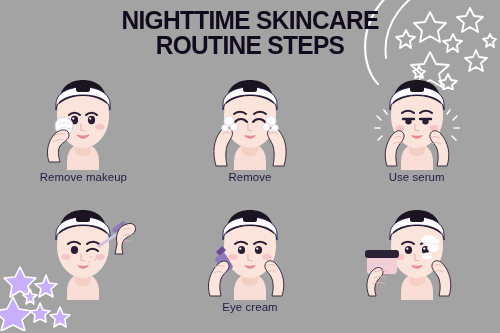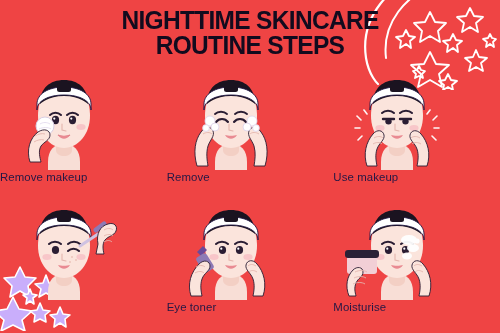--- a/index.html
+++ b/index.html
@@ -5,21 +5,21 @@
   * { margin:0; padding:0; box-sizing:border-box; }
   html,body { width:500px; height:333px; }
   body {
     font-family:"Liberation Sans", sans-serif;
     background:#c9aefb;
     overflow:hidden;
     position:relative;
   }
   #infographic {
     position:absolute; inset:0;
-    background:#ef4444;
+    background:#a3a3a3;
     overflow:hidden;
   }
   
   .deco { position:absolute; pointer-events:none; }
   #moon-arc { top:-34px; right:52px; width:110px; height:120px; }
   #stars-tr  { top:4px;  right:2px;  width:112px; height:86px; }
   #stars-bl  { bottom:2px; left:0px; width:92px;  height:66px; }
 
   
   #title-block {
@@ -40,21 +40,21 @@
   
   #steps {
     position:absolute; top:74px; left:0;
     width:500px; height:259px;
     display:grid;
     grid-template-columns:repeat(3,1fr);
     grid-template-rows:repeat(2,1fr);
     z-index:3;
   }
   .step { position:relative; display:flex; flex-direction:column;
-          align-items:flex-start; justify-content:flex-start; }
+          align-items:center; justify-content:flex-start; }
   .step-art { width:128px; height:96px; display:block; }
   .step-label {
     margin-top:1px;
     color:#241745;
     font-size:11.4px;
     line-height:12.6px;
     font-weight:400;
     text-align:center;
     letter-spacing:0.1px;
     white-space:pre-line;
@@ -198,21 +198,21 @@
               <path d="M27 54 L22 54"></path>
               <path d="M29 62 L25 66"></path>
             <path d="M100 46 L104 42"></path>
               <path d="M101 54 L106 54"></path>
               <path d="M99 62 L103 66"></path>
             <path d="M34 40 L31 36"></path>
               <path d="M94 40 L97 36"></path>
           </g>
         </g>
       </svg>
-      <div class="step-label">Use makeup</div>
+      <div class="step-label">Use serum</div>
     </div>
 
     <div class="step">
       <svg class="step-art" viewBox="0 0 128 96">
         <g>
           <path d="M48 88 C48 76 54 70 64 70 C74 70 80 76 80 88 L80 96 L48 96 Z" fill="#f8ded6"></path>
           <path d="M56 66 L72 66 L72 76 C72 80 68 82 64 82 C60 82 56 80 56 76 Z" fill="#f3cfc4"></path>
           <path d="M64 10 C46 10 38 24 38 42 C38 60 50 74 64 74 C78 74 90 60 90 42 C90 24 82 10 64 10 Z" fill="#fbe4dc"></path>
           <path d="M40 30 C40 14 50 6 64 6 C78 6 88 14 88 30 C88 30 80 22 64 22 C48 22 40 30 40 30 Z" fill="#1b1320"></path>
           <path d="M37 30 C37 20 48 13 64 13 C80 13 91 20 91 30 L91 36 C91 27 80 21 64 21 C48 21 37 27 37 36 Z" fill="#ffffff" stroke="#241745" stroke-width="0.9"></path>
@@ -262,21 +262,21 @@
           <path d="M96 92 C100 80 97 68 90 60 C86 55 80 56 79 61 C78 66 84 69 86 75 C88 81 87 87 86 92 Z" fill="#fbe4dc" stroke="#2a1d33" stroke-width="0.9"></path>
           <path d="M89 62 C86 60 83 60 81 62" fill="none" stroke="#e4b6ae" stroke-width="0.9"></path>
           <path d="M90 68 C87 66 84 66 82 68" fill="none" stroke="#e4b6ae" stroke-width="0.9"></path>
           <path d="M30 48 L36 42 L40 46 L34 52 Z" fill="#6b4a9a"></path>
           <rect x="32" y="50" width="12" height="18" rx="3" transform="rotate(-32 38 59)" fill="#8e7ab5"></rect>
           <path d="M24 92 C20 80 24 68 32 60 C37 55 43 57 43 62 C43 67 37 69 35 75 C33 81 34 87 35 92 Z" fill="#fbe4dc" stroke="#2a1d33" stroke-width="0.9"></path>
           <path d="M29 63 C32 61 36 61 38 63" fill="none" stroke="#e4b6ae" stroke-width="0.9"></path>
           <path d="M28 69 C31 67 35 67 37 69" fill="none" stroke="#e4b6ae" stroke-width="0.9"></path>
         </g>
       </svg>
-      <div class="step-label">Eye toner</div>
+      <div class="step-label">Eye cream</div>
     </div>
 
     <div class="step">
       <svg class="step-art" viewBox="0 0 128 96">
         <g>
           <path d="M48 88 C48 76 54 70 64 70 C74 70 80 76 80 88 L80 96 L48 96 Z" fill="#f8ded6"></path>
           <path d="M56 66 L72 66 L72 76 C72 80 68 82 64 82 C60 82 56 80 56 76 Z" fill="#f3cfc4"></path>
           <path d="M64 10 C46 10 38 24 38 42 C38 60 50 74 64 74 C78 74 90 60 90 42 C90 24 82 10 64 10 Z" fill="#fbe4dc"></path>
           <path d="M40 30 C40 14 50 6 64 6 C78 6 88 14 88 30 C88 30 80 22 64 22 C48 22 40 30 40 30 Z" fill="#1b1320"></path>
           <path d="M37 30 C37 20 48 13 64 13 C80 13 91 20 91 30 L91 36 C91 27 80 21 64 21 C48 21 37 27 37 36 Z" fill="#ffffff" stroke="#241745" stroke-width="0.9"></path>
@@ -300,17 +300,16 @@
           <path d="M89 62 C86 60 83 60 81 62" fill="none" stroke="#e4b6ae" stroke-width="0.9"></path>
           <path d="M90 68 C87 66 84 66 82 68" fill="none" stroke="#e4b6ae" stroke-width="0.9"></path>
           <rect x="14" y="52" width="30" height="18" rx="3" fill="#f2cfd6"></rect>
           <rect x="12" y="46" width="34" height="8" rx="3" fill="#2a2136"></rect>
           <path d="M16 92 C12 82 14 72 20 66 C24 62 30 63 30 68 C30 73 25 74 23 79 C21 84 22 88 23 92 Z" fill="#fbe4dc" stroke="#2a1d33" stroke-width="0.9"></path>
           <path d="M22 68 C26 66 31 66 34 68" fill="none" stroke="#e4b6ae" stroke-width="0.9"></path>
           <path d="M21 74 C25 72 30 72 33 74" fill="none" stroke="#e4b6ae" stroke-width="0.9"></path>
           <path d="M20 80 C24 78 29 78 32 80" fill="none" stroke="#e4b6ae" stroke-width="0.9"></path>
         </g>
       </svg>
-      <div class="step-label">Moisturise</div>
     </div>
 
   </div>
 </div>
 
 </body></html>

